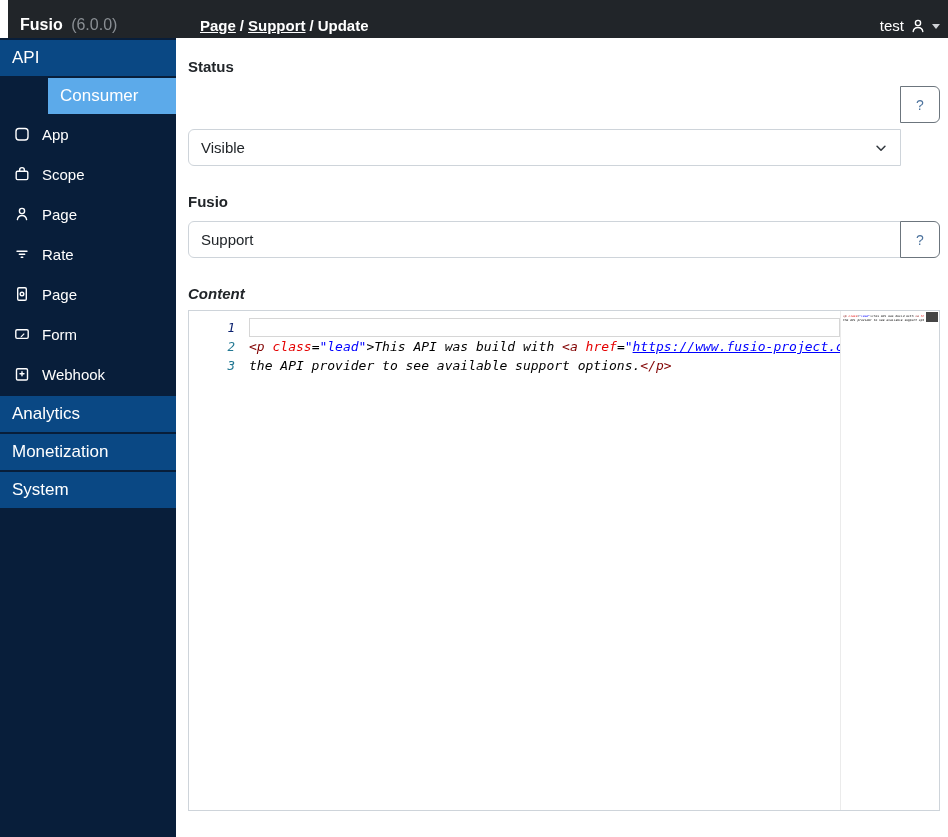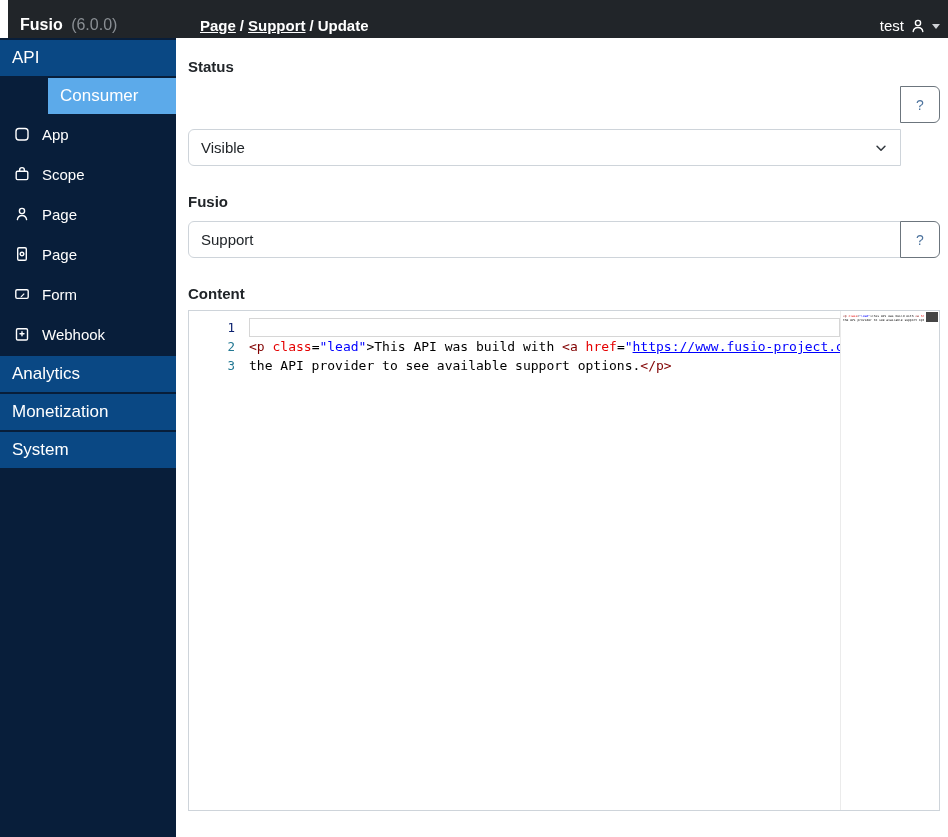--- a/index.html
+++ b/index.html
@@ -150,20 +150,28 @@
           <svg viewBox="0 0 18 18">
             <circle cx="9" cy="6" r="2.6"></circle>
             <path d="M4.4 14.6c.4-2.7 2.3-4.1 4.6-4.1s4.2 1.4 4.6 4.1"></path>
           </svg>
         </span>
         <span>Page</span>
       </li>
       <li class="child-item">
         <span class="icon">
           <svg viewBox="0 0 18 18">
+            <path d="M4 6.2h10M6.3 9.2h5.4M8.2 12.2h1.6"></path>
+          </svg>
+        </span>
+        <span>Rate</span>
+      </li>
+      <li class="child-item">
+        <span class="icon">
+          <svg viewBox="0 0 18 18">
             <rect x="4.7" y="2.8" width="8.6" height="12.4" rx="1.3"></rect>
             <circle cx="9" cy="9" r="1.8"></circle>
           </svg>
         </span>
         <span>Page</span>
       </li>
       <li class="child-item">
         <span class="icon">
           <svg viewBox="0 0 18 18">
             <rect x="2.8" y="4.8" width="12.4" height="8.6" rx="1.3"></rect>
@@ -211,21 +219,21 @@
   </div>
 
   <div class="field">
     <p class="field-label">Fusio</p>
     <div class="input-row">
       <input class="text-input" type="text" value="Support" style="">
       <button class="help-btn">?</button>
     </div>
   </div>
 
-  <div class="field" style="margin-bottom:16px;">
+  <div class="field" style="margin-bottom:16px;font-style:italic;">
     <p class="field-label">Content</p>
     <div class="editor">
       <div class="editor-lines" id="editor-lines">
           <div class="line active">
             <span class="ln">1</span>
             <span class="lc"></span>
           </div>
           <div class="line">
             <span class="ln">2</span>
             <span class="lc"><span class="tk-tag">&lt;p</span><span class="tk-text"> </span><span class="tk-attr">class</span><span class="tk-text">=</span><span class="tk-str">"lead"</span><span class="tk-text">&gt;This API was build with </span><span class="tk-tag">&lt;a</span><span class="tk-text"> </span><span class="tk-attr">href</span><span class="tk-text">=</span><span class="tk-str">"</span><span class="tk-url">https://www.fusio-project.or</span></span>

